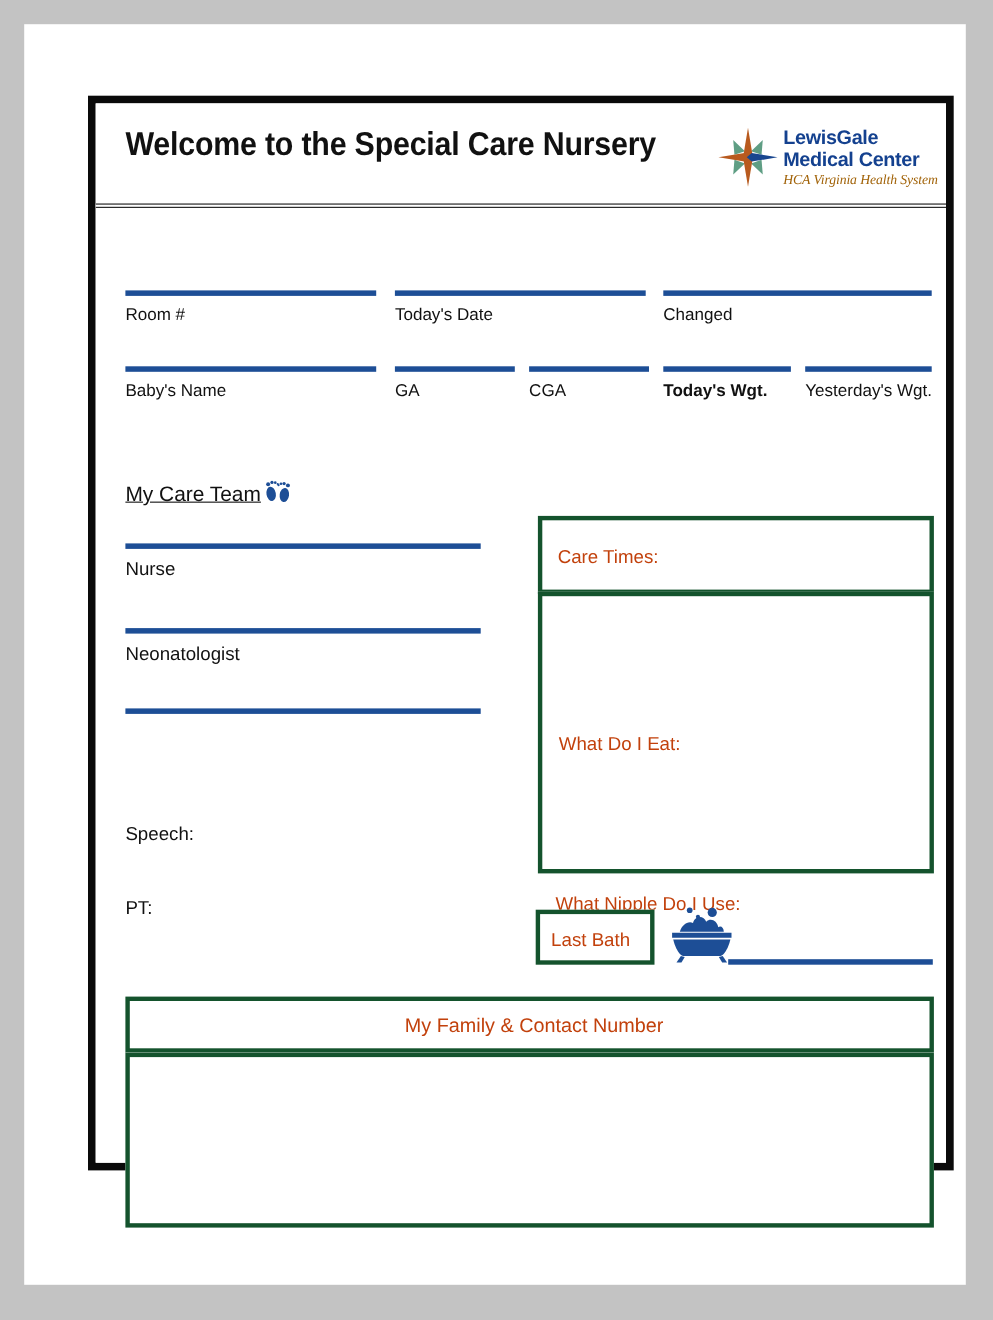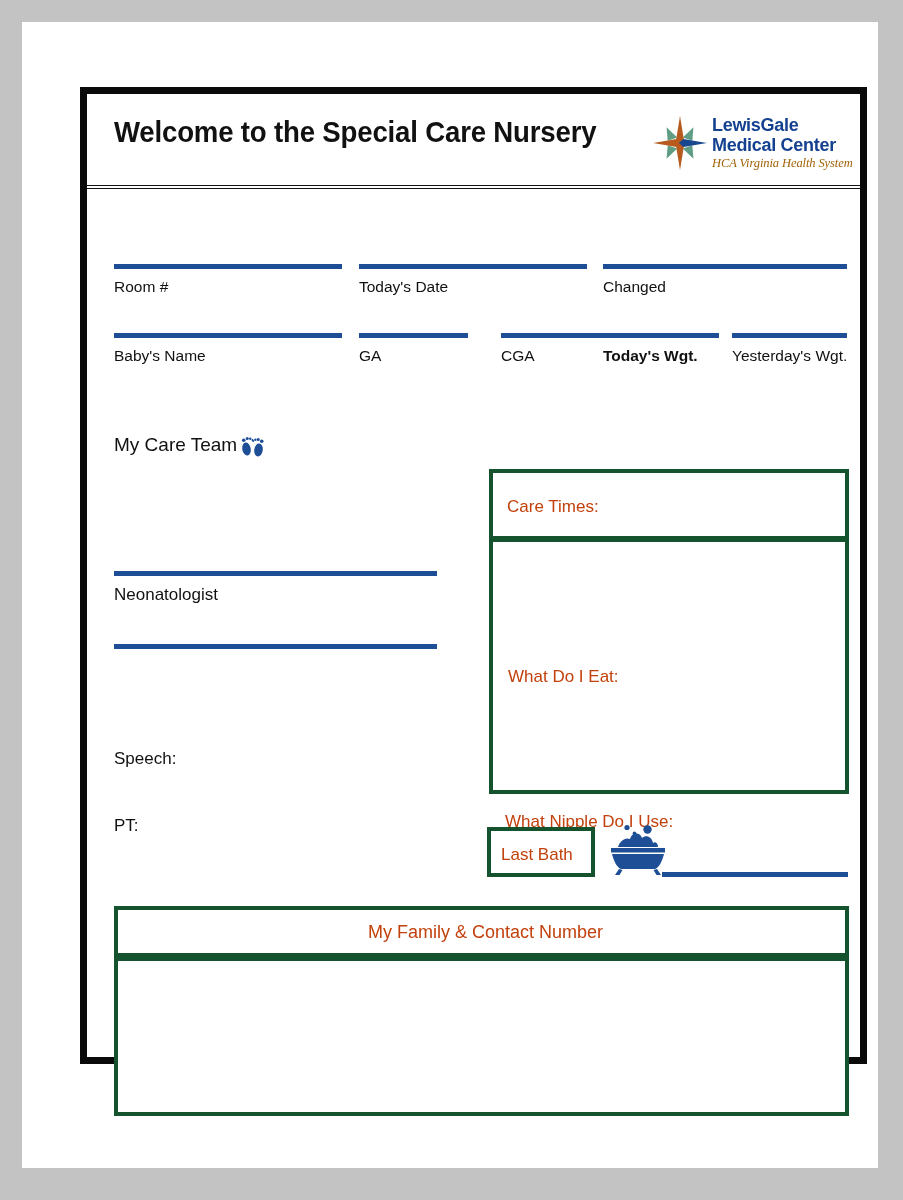--- a/index.html
+++ b/index.html
@@ -128,23 +128,24 @@
     color: #111111;
     white-space: nowrap;
   }
 
   
   .care-team-head {
     position: absolute;
     left: 27px;
     top: 340px;
     display: flex;
-    align-items: flex-start;
+    align-items: flex-end;
     font-size: 19px;
     color: #111111;
+    text-decoration: underline;
   }
   .feet-icon {
     width: 26px;
     height: 30px;
     margin-left: 3px;
     margin-top: -3px;
   }
 
   
   .plain-label {
@@ -287,21 +288,21 @@
       </div>
 
       <div class="field" style="left:27px; top:239px; width:228px;">
         <div class="rule"></div>
         <div class="lbl">Baby's Name</div>
       </div>
       <div class="field" style="left:272px; top:239px; width:109px;">
         <div class="rule"></div>
         <div class="lbl">GA</div>
       </div>
-      <div class="field" style="left:414px; top:239px; width:109px;">
+      <div class="field" style="left:394px; top:239px; width:109px;">
         <div class="rule"></div>
         <div class="lbl">CGA</div>
       </div>
       <div class="field" style="left:516px; top:239px; width:116px;font-weight:bold;">
         <div class="rule"></div>
         <div class="lbl">Today's Wgt.</div>
       </div>
       <div class="field" style="left:645px; top:239px; width:115px;">
         <div class="rule"></div>
         <div class="lbl">Yesterday's Wgt.</div>
@@ -318,20 +319,24 @@
             <circle cx="25" cy="18" r="2"></circle>
             <ellipse cx="37" cy="38" rx="8.5" ry="13" transform="rotate(8 37 38)"></ellipse>
             <circle cx="43.5" cy="20.5" r="3.6"></circle>
             <circle cx="36.5" cy="17.2" r="3"></circle>
             <circle cx="30.8" cy="17.6" r="2.4"></circle>
             <circle cx="26.4" cy="20.2" r="2"></circle>
           </g>
         </svg>
       </div>
 
+      <div class="field" style="left:27px; top:400px; width:323px;">
+        <div class="rule"></div>
+        <div class="lbl" style="font-size:17px;">Nurse</div>
+      </div>
       <div class="field" style="left:27px; top:477px; width:323px;">
         <div class="rule"></div>
         <div class="lbl" style="font-size:17px;">Neonatologist</div>
       </div>
       <div class="field" style="left:27px; top:550px; width:323px;">
         <div class="rule"></div>
       </div>
 
       <div class="plain-label" style="left:27px; top:655px;">Speech:</div>
       <div class="plain-label" style="left:27px; top:722px;">PT:</div>

